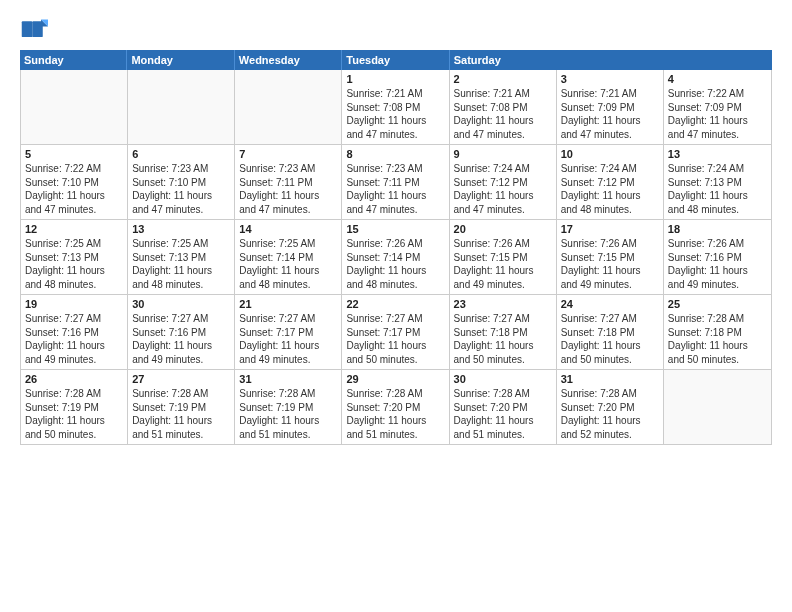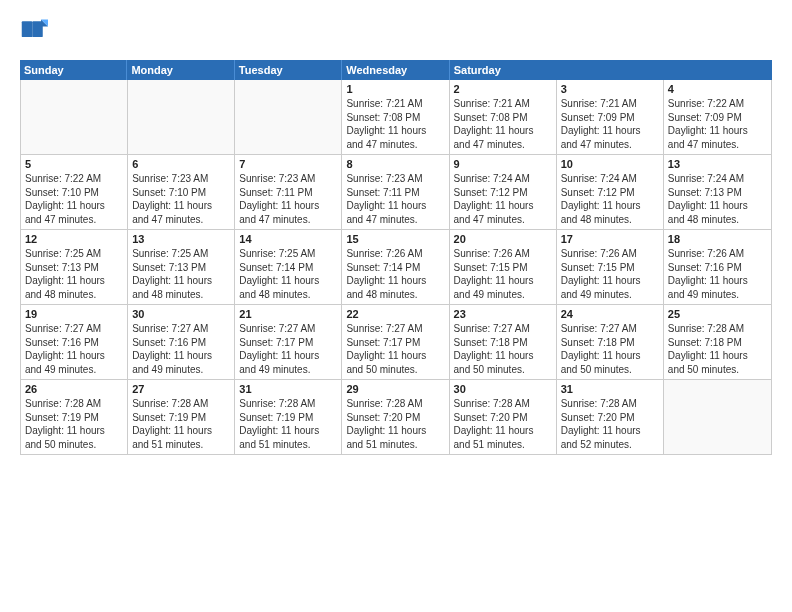--- a/index.html
+++ b/index.html
@@ -9,21 +9,20 @@
       width: 792px;
       height: 612px;
       overflow: hidden;
     }
     .page {
       width: 792px;
       height: 612px;
       padding: 16px 20px 4px 20px;
       display: flex;
       flex-direction: column;
-      gap: 10px;
     }
     .header {
       display: flex;
       align-items: flex-start;
       justify-content: space-between;
       margin-bottom: 6px;
     }
     .logo {
       display: flex;
       align-items: center;
@@ -136,22 +135,22 @@
     <div class="title-block">
       <h1></h1>
       <h2></h2>
     </div>
   </div>
 
   <div class="calendar">
     <div class="cal-header" id="cal-header">
         <div class="cal-header-cell">Sunday</div>
         <div class="cal-header-cell">Monday</div>
+        <div class="cal-header-cell">Wednesday</div>
         <div class="cal-header-cell">Tuesday</div>
-        <div class="cal-header-cell">Wednesday</div>
         <div class="cal-header-cell">Saturday</div>
       </div>
     <div class="cal-outer">
       <div class="cal-body" id="cal-body">
           <div class="cal-row">
             <div class="cal-cell empty"></div>
             <div class="cal-cell empty"></div>
             <div class="cal-cell empty"></div>
             <div class="cal-cell">
               <div class="day-num">1</div>

